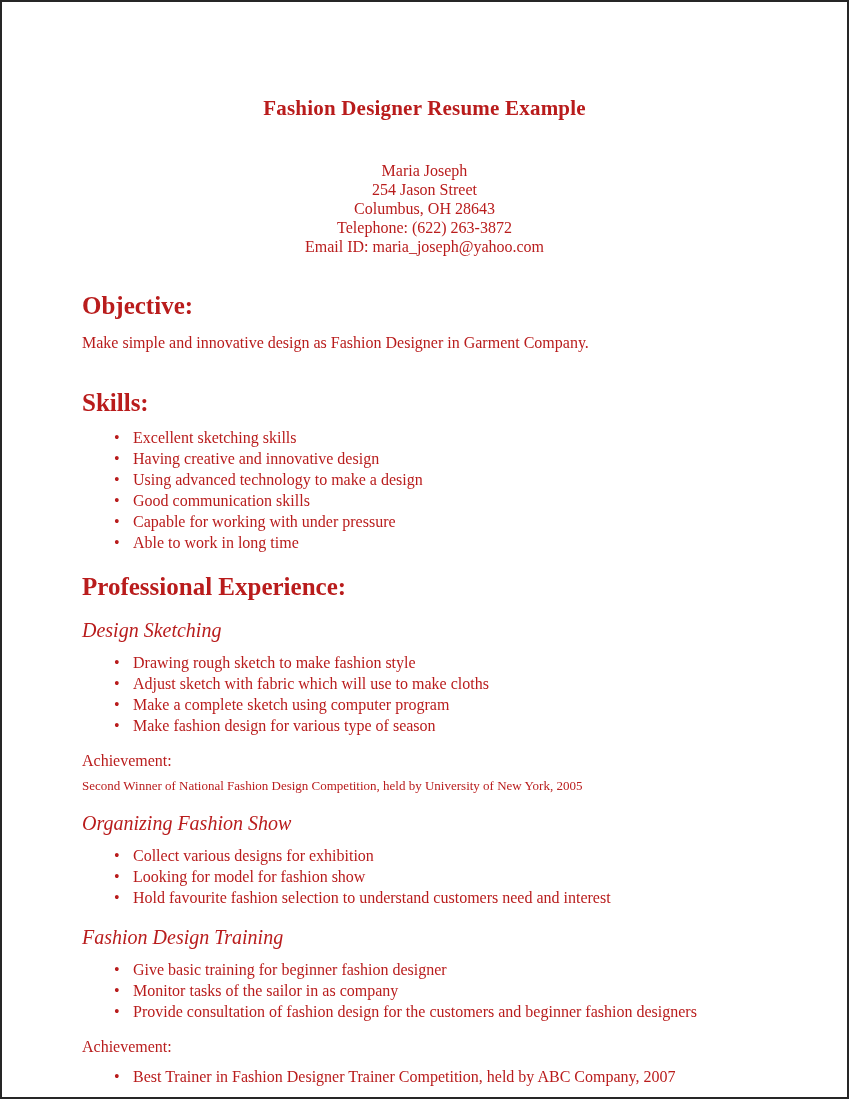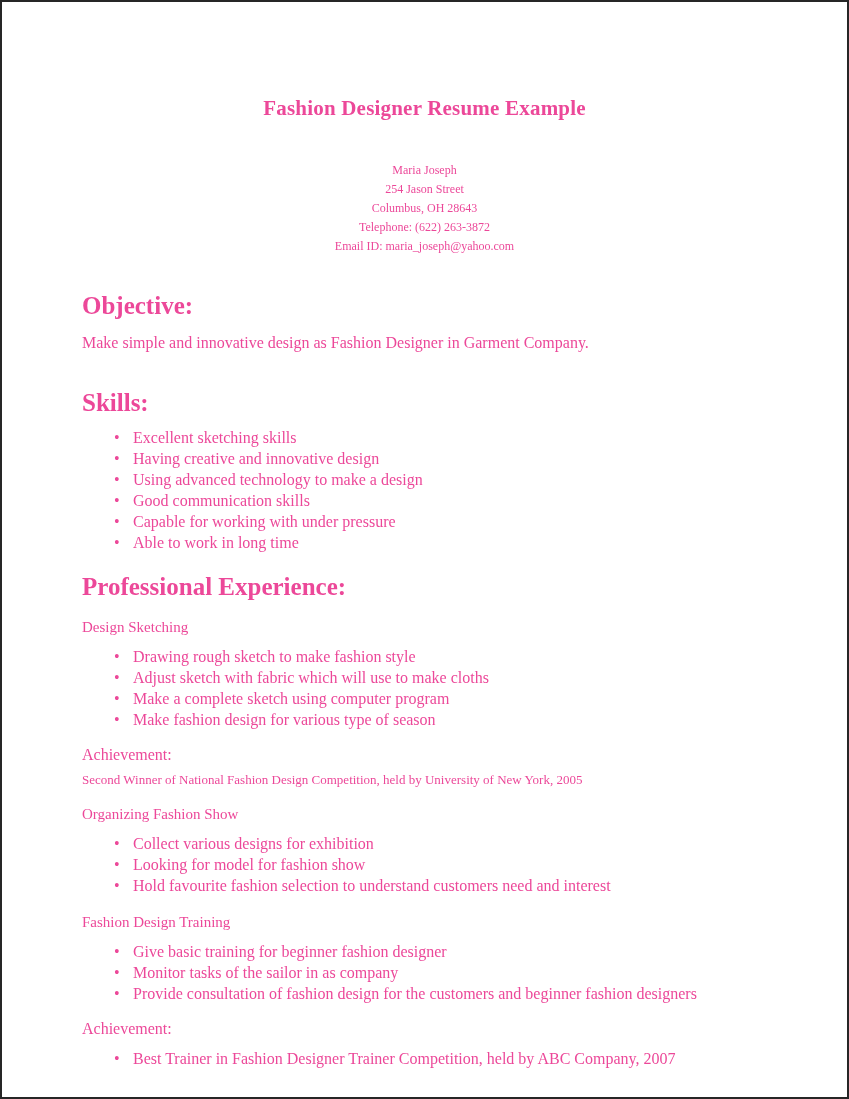--- a/index.html
+++ b/index.html
@@ -3,36 +3,36 @@
 <meta charset="utf-8">
 <style>
   * { box-sizing: border-box; }
   html, body { margin: 0; padding: 0; background: #ffffff; }
   .page {
     width: 849px;
     height: 1099px;
     background: #ffffff;
     border: 2px solid #262626;
     font-family: "Liberation Serif", serif;
-    color: #ec4899;
+    color: #b91c1c;
     overflow: hidden;
   }
   .content { padding: 0 80px; }
 
   .doc-title {
     text-align: center;
     font-size: 21px;
     font-weight: bold;
     margin: 94px 0 0 0;
     letter-spacing: 0.2px;
   }
 
   .contact-block {
     text-align: center;
-    font-size: 12px;
+    font-size: 16px;
     line-height: 19px;
     margin-top: 40px;
   }
   .contact-line { display: block; }
 
   .section-heading {
     font-size: 25px;
     font-weight: bold;
     margin: 0;
   }
@@ -58,21 +58,22 @@
     padding-left: 19px;
   }
   ul.bullet-list li::before {
     content: "\2022";
     position: absolute;
     left: 0;
     top: 0;
   }
 
   .sub-section-title {
-    font-size: 15px;
+    font-size: 20px;
+    font-style: italic;
     margin: 18px 0 0 0;
   }
   .achievement-label {
     font-size: 16px;
     margin: 16px 0 0 0;
   }
   .achievement-text {
     font-size: 13px;
     margin: 8px 0 0 0;
   }

